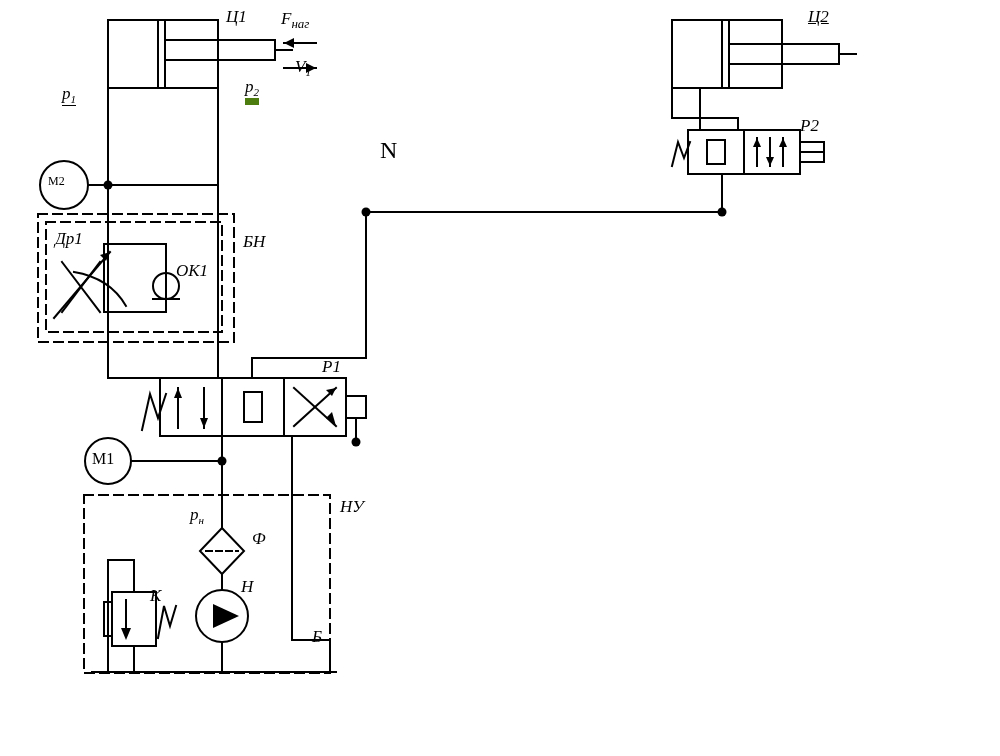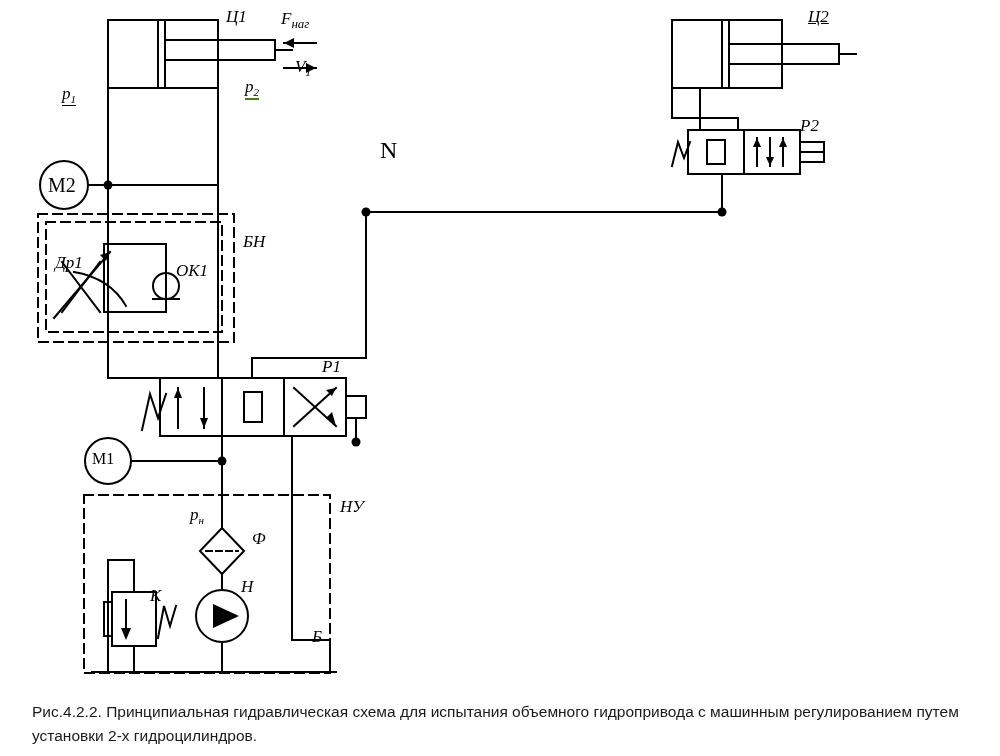--- a/index.html
+++ b/index.html
@@ -246,40 +246,39 @@
   </div>
 
   <div class="lbl" style="left:295px; top:58px;">
     <span>V</span><sub style="font-size:11px;">1</sub>
   </div>
 
   <div class="lbl" style="left:62px; top:78px; border-bottom:1px solid #000;margin-top:7px;">
     <span>p</span><sub style="font-size:11px;">1</sub>
   </div>
 
-  <div class="lbl" style="left:245px; top:78px; border-bottom:2px solid #4d7c0f;">
+  <div class="lbl" style="left:245px; top:78px; border-bottom:7px solid #4d7c0f;">
     <span>p</span><sub style="font-size:11px;">2</sub>
   </div>
 
-  <div class="lbl" style="left:48px; top:175px; font-style:normal; font-size:20px;">M2</div>
+  <div class="lbl" style="left:48px; top:175px; font-style:normal; font-size:12px;">M2</div>
   <div class="lbl" style="left:92px; top:451px; font-style:normal; font-size:16px;">M1</div>
 
   <div class="lbl" style="left:380px; top:138px; font-size:24px; font-style:normal; font-family:'Liberation Serif',serif;">Ν</div>
 
   <div class="lbl" style="left:800px; top:117px;">Р2</div>
   <div class="lbl" style="left:322px; top:358px;">Р1</div>
 
-  <div class="lbl" style="left:55px; top:230px;margin-top:24px;">Др1</div>
+  <div class="lbl" style="left:55px; top:230px;">Др1</div>
   <div class="lbl" style="left:176px; top:262px;text-align:center;">ОК1</div>
   <div class="lbl" style="left:243px; top:233px;">БН</div>
   <div class="lbl" style="left:340px; top:498px;">НУ</div>
 
   <div class="lbl" style="left:190px; top:506px;">
     <span>p</span><sub style="font-size:11px;">н</sub>
   </div>
 
   <div class="lbl" style="left:252px; top:530px;">Ф</div>
   <div class="lbl" style="left:241px; top:578px;">Н</div>
   <div class="lbl" style="left:150px; top:587px;">К</div>
   <div class="lbl" style="left:312px; top:628px;">Б</div>
 
-  <div class="caption">Рис.4.2.2. Принципиальная гидравлическая схема для испытания объемного гидропривода с машинным регулированием путем установки 2-х гидроцилиндров.</div>
 </div>
 
 </body></html>

